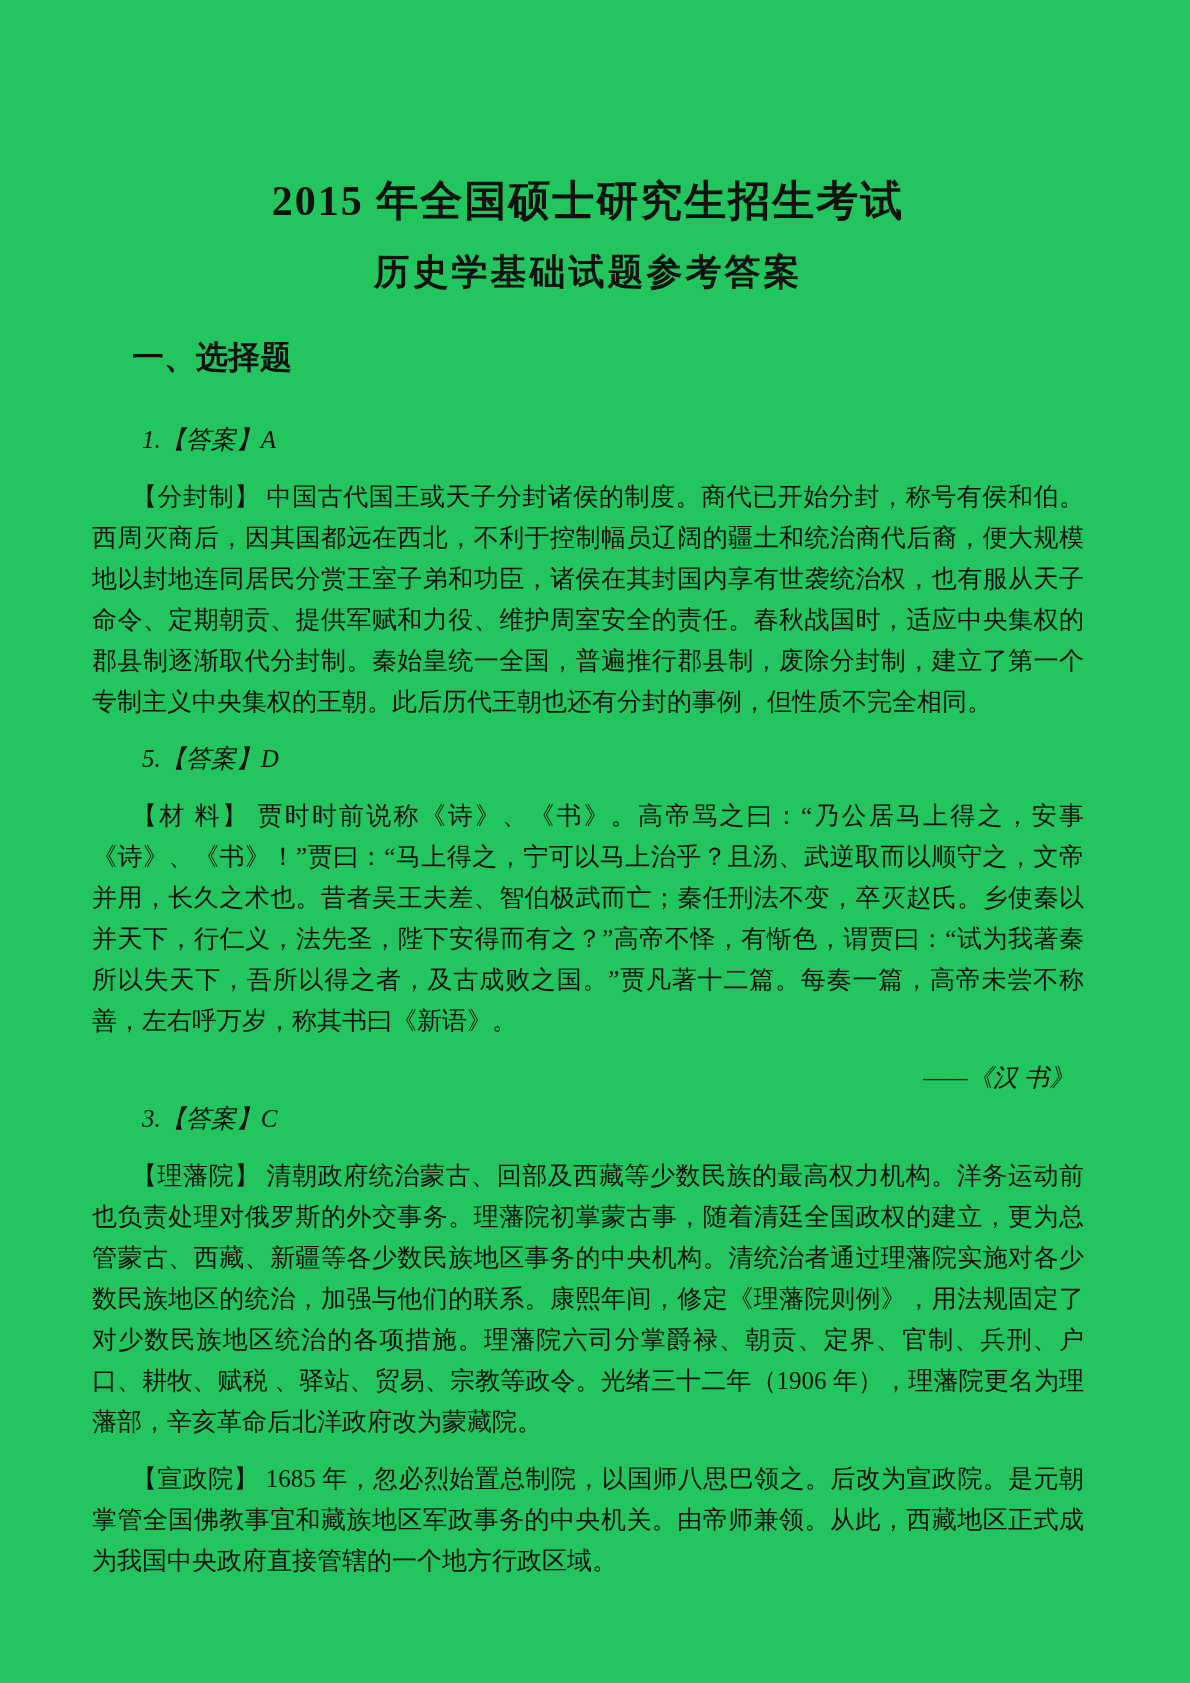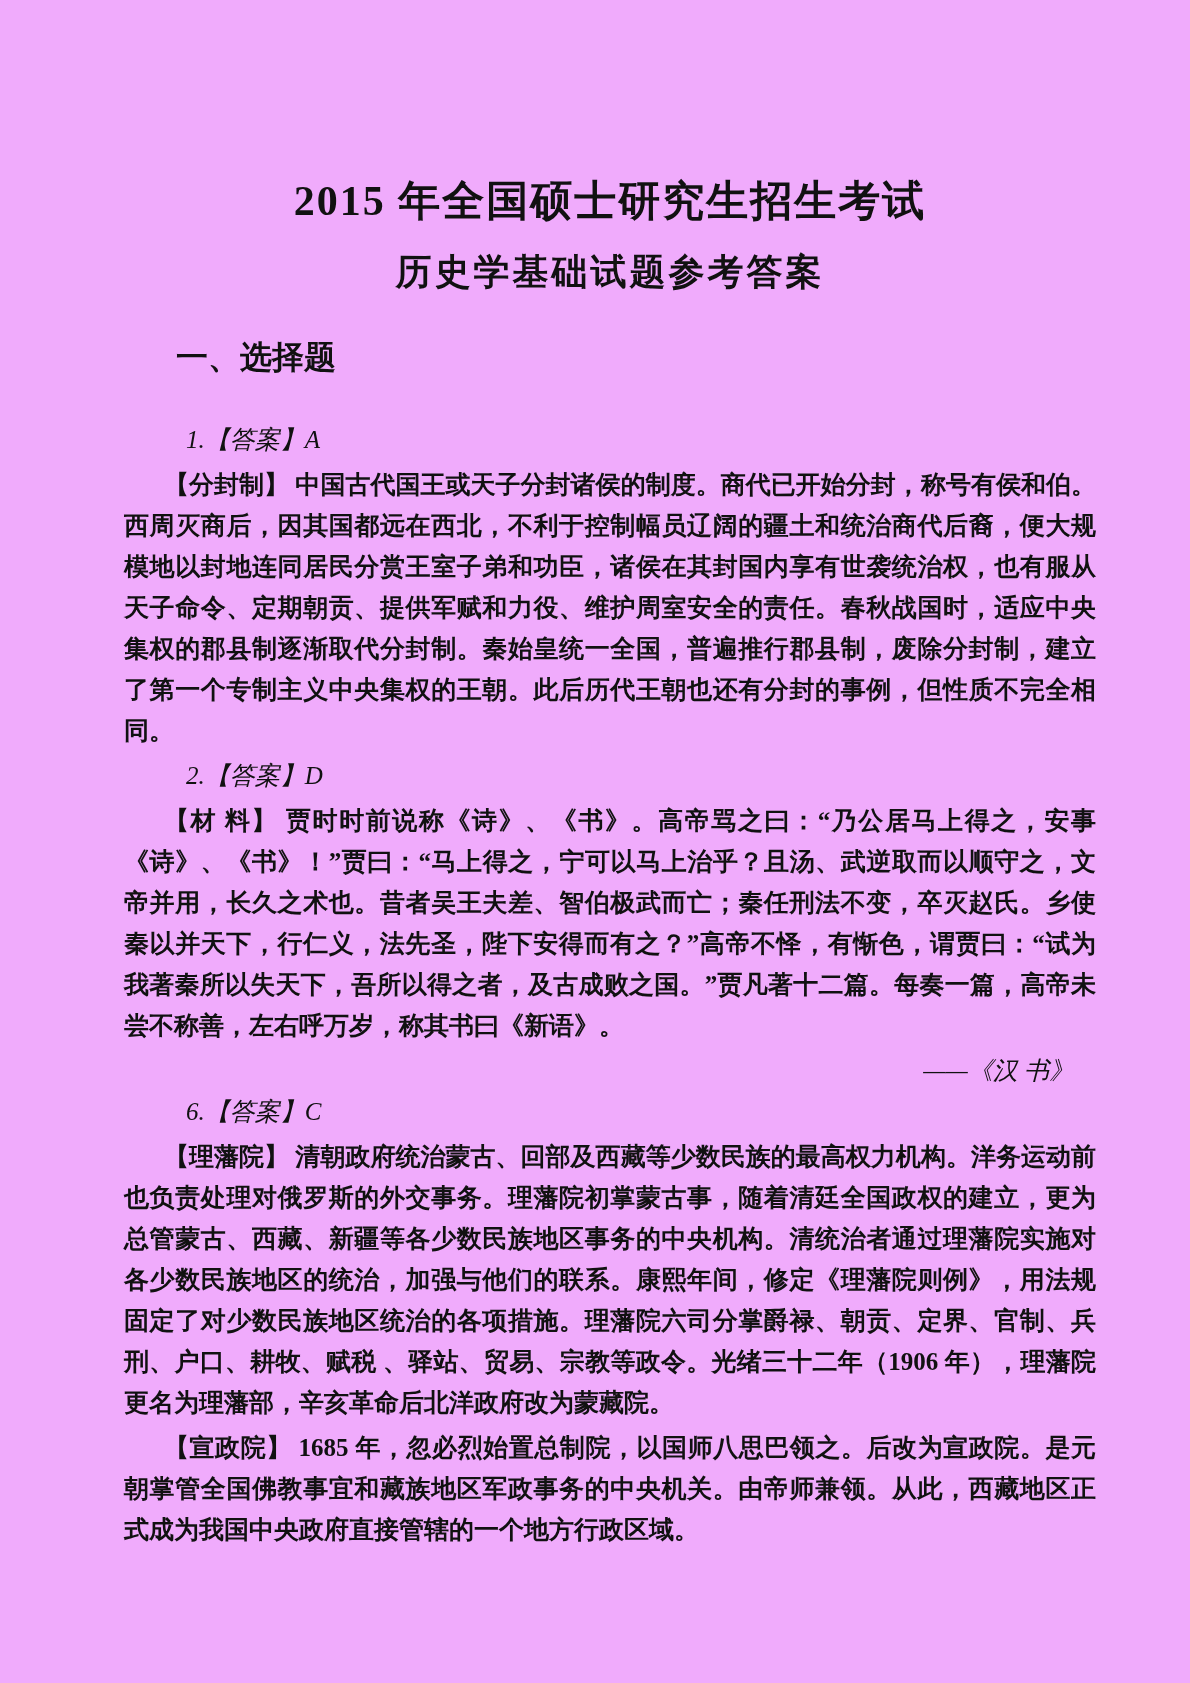--- a/index.html
+++ b/index.html
@@ -5,23 +5,23 @@
   html, body {
     margin: 0;
     padding: 0;
     background: #ffffff;
   }
   .page {
     position: relative;
     width: 1190px;
     height: 1683px;
     margin: 0 auto;
-    background: #f0abfc;
+    background: #22c55e;
     box-sizing: border-box;
-    padding: 0 90px 0 120px;
+    padding: 0 90px 0 76px;
     color: #111111;
     font-family: "Liberation Serif", "DejaVu Serif", serif;
     overflow: hidden;
   }
   .doc-title {
     margin: 178px 0 0 0;
     text-align: center;
     font-family: "Liberation Serif", "DejaVu Serif", serif;
     font-size: 42px;
     font-weight: bold;
@@ -54,24 +54,23 @@
   .answer-line {
     margin: 0;
     padding-left: 66px;
     text-align: left;
     font-style: italic;
   }
   .answer-line.spaced {
     margin-top: 10px;
   }
   .body-para {
-    margin: 4px;
+    margin: 16px;
     text-align: justify;
     text-indent: 40px;
-    font-weight: bold;
   }
   .attribution {
     margin: 0;
     padding-right: 26px;
     text-align: right;
     font-style: italic;
   }
 </style>
 </head>
 <body>
@@ -83,28 +82,28 @@
   <h2 class="doc-subtitle">历史学基础试题参考答案</h2>
 
   <h3 class="section-heading">一、选择题</h3>
 
   <div class="body-block">
 
     <p class="answer-line">1.【答案】A</p>
 
     <p class="body-para">【分封制】 中国古代国王或天子分封诸侯的制度。商代已开始分封，称号有侯和伯。西周灭商后，因其国都远在西北，不利于控制幅员辽阔的疆土和统治商代后裔，便大规模地以封地连同居民分赏王室子弟和功臣，诸侯在其封国内享有世袭统治权，也有服从天子命令、定期朝贡、提供军赋和力役、维护周室安全的责任。春秋战国时，适应中央集权的郡县制逐渐取代分封制。秦始皇统一全国，普遍推行郡县制，废除分封制，建立了第一个专制主义中央集权的王朝。此后历代王朝也还有分封的事例，但性质不完全相同。</p>
 
-    <p class="answer-line">2.【答案】D</p>
+    <p class="answer-line">5.【答案】D</p>
 
     <p class="body-para">【材 料】 贾时时前说称《诗》、《书》。高帝骂之曰：“乃公居马上得之，安事《诗》、《书》！”贾曰：“马上得之，宁可以马上治乎？且汤、武逆取而以顺守之，文帝并用，长久之术也。昔者吴王夫差、智伯极武而亡；秦任刑法不变，卒灭赵氏。乡使秦以并天下，行仁义，法先圣，陛下安得而有之？”高帝不怿，有惭色，谓贾曰：“试为我著秦所以失天下，吾所以得之者，及古成败之国。”贾凡著十二篇。每奏一篇，高帝未尝不称善，左右呼万岁，称其书曰《新语》。</p>
 
     <p class="attribution">——《汉 书》</p>
 
 
-    <p class="answer-line">6.【答案】C</p>
+    <p class="answer-line">3.【答案】C</p>
 
     <p class="body-para">【理藩院】 清朝政府统治蒙古、回部及西藏等少数民族的最高权力机构。洋务运动前也负责处理对俄罗斯的外交事务。理藩院初掌蒙古事，随着清廷全国政权的建立，更为总管蒙古、西藏、新疆等各少数民族地区事务的中央机构。清统治者通过理藩院实施对各少数民族地区的统治，加强与他们的联系。康熙年间，修定《理藩院则例》，用法规固定了对少数民族地区统治的各项措施。理藩院六司分掌爵禄、朝贡、定界、官制、兵刑、户口、耕牧、赋税 、驿站、贸易、宗教等政令。光绪三十二年（1906 年），理藩院更名为理藩部，辛亥革命后北洋政府改为蒙藏院。</p>
 
     <p class="body-para">【宣政院】 1685 年，忽必烈始置总制院，以国师八思巴领之。后改为宣政院。是元朝掌管全国佛教事宜和藏族地区军政事务的中央机关。由帝师兼领。从此，西藏地区正式成为我国中央政府直接管辖的一个地方行政区域。</p>
 
   </div>
 
 </div>
 
 </body></html>

